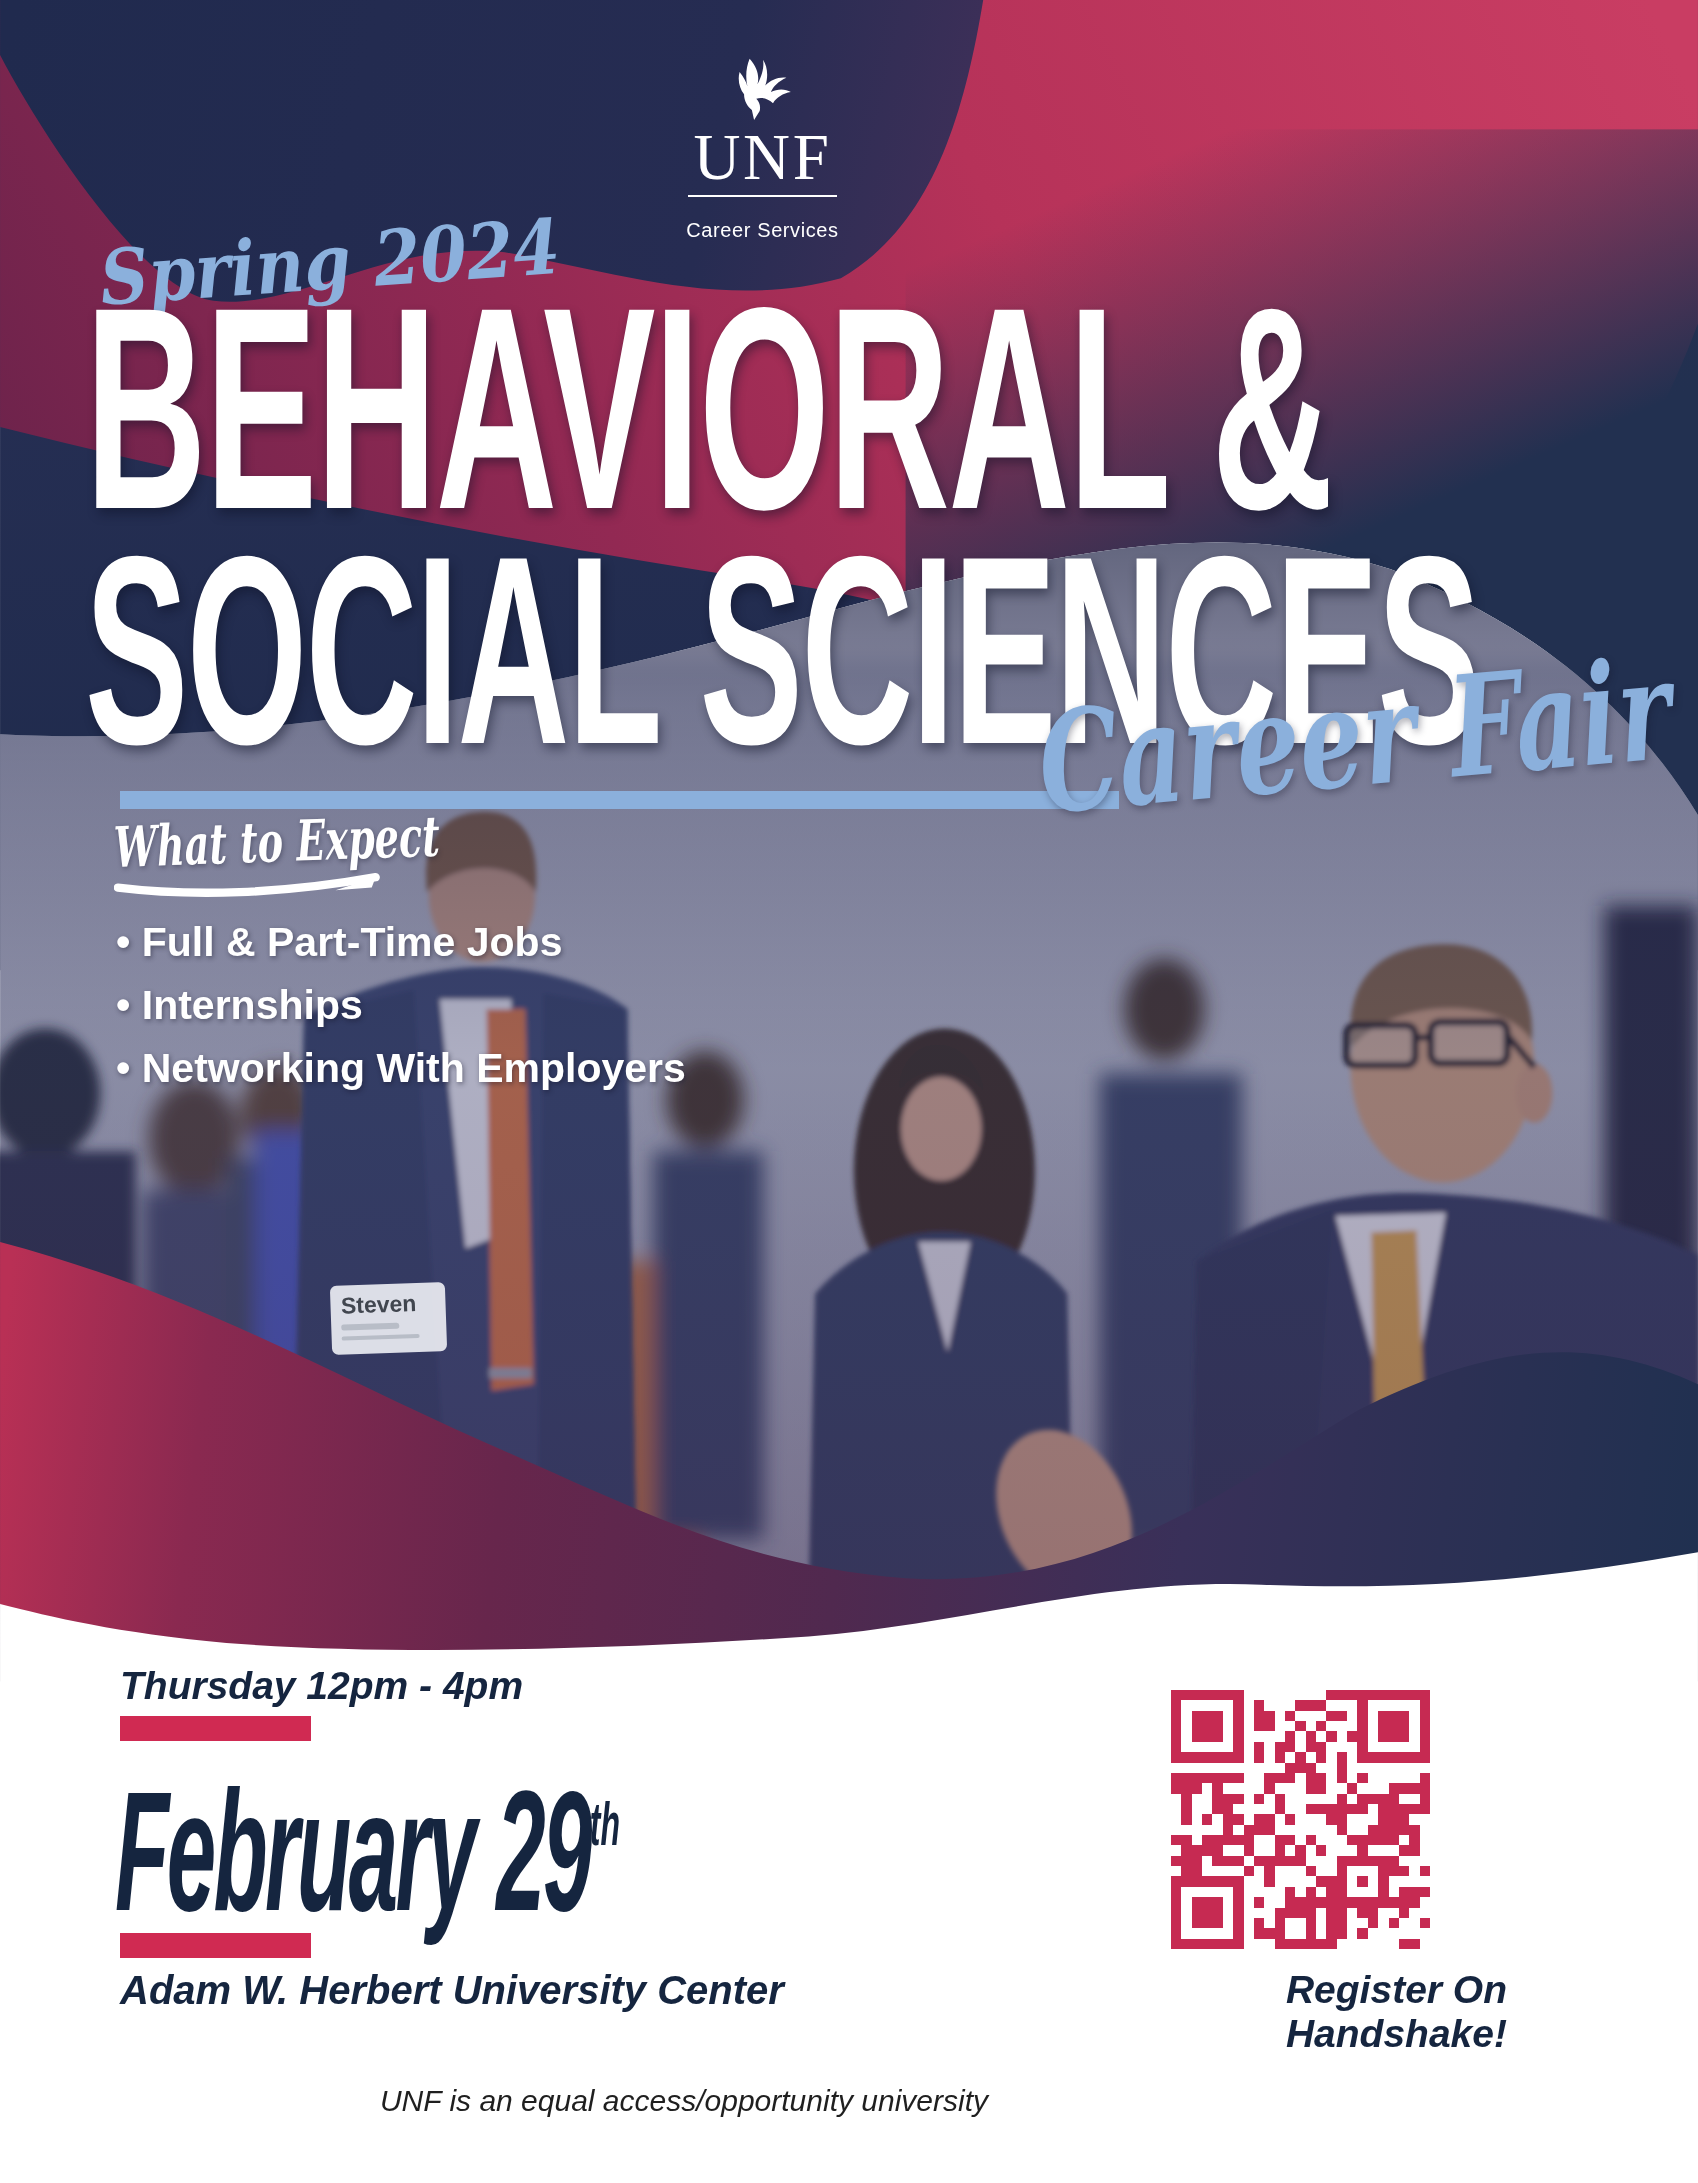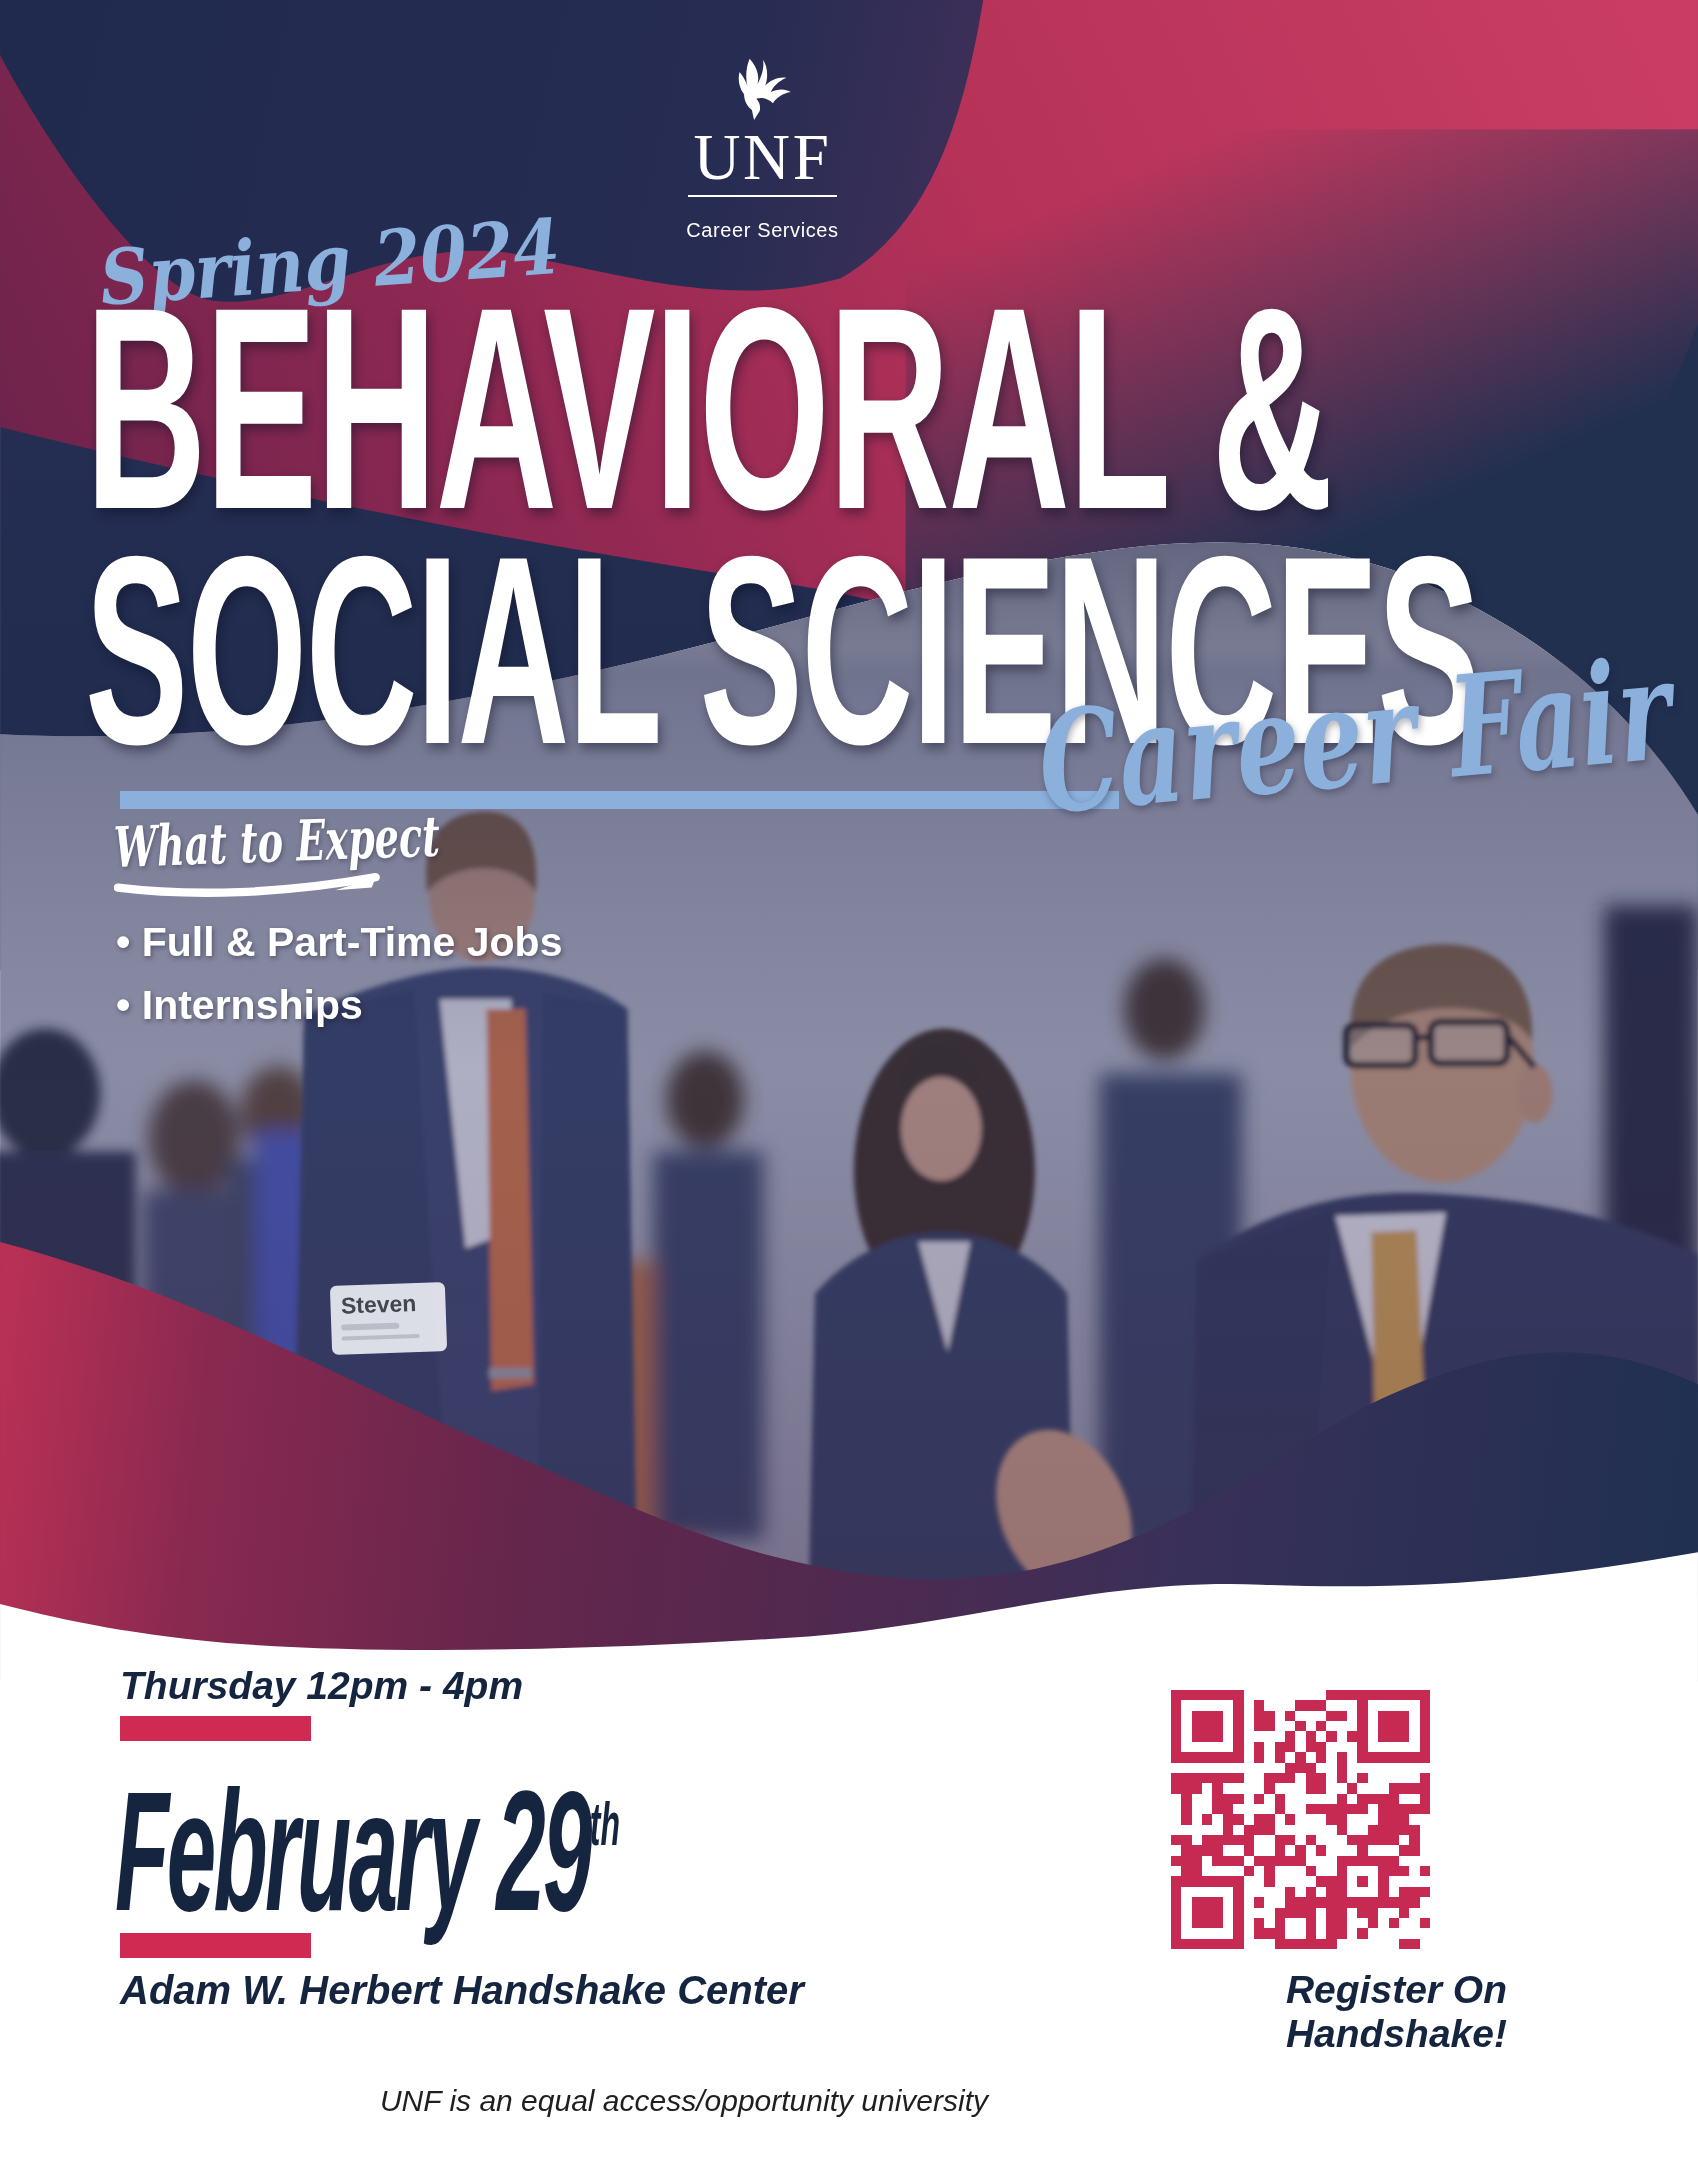--- a/index.html
+++ b/index.html
@@ -238,35 +238,36 @@
 <div class="abs script career">Career Fair</div>
 
 <div class="abs script expect-head">What to Expect</div>
 <svg class="abs swoosh" viewBox="0 0 420 52">
   <path d="M6,30 C120,44 260,40 404,14" stroke="#ffffff" stroke-width="13" fill="none" stroke-linecap="round"></path>
   <path d="M404,14 L342,34 L398,30 Z" fill="#ffffff"></path>
 </svg>
 <ul class="abs expect-list">
   <li>Full &amp; Part-Time Jobs</li>
   <li>Internships</li>
+  <li>Networking With Employers</li>
 </ul>
 
 <div class="abs name-tag">
   <div class="nm">Steven</div>
   <div class="tag-line l1"></div>
   <div class="tag-line l2"></div>
 </div>
 
 <div class="abs daytime navy">Thursday 12pm - 4pm</div>
 <div class="abs redbar bar1"></div>
 <div class="abs date-line navy">
   <span>February 29</span><sup>th</sup>
 </div>
 <div class="abs redbar bar2"></div>
-<div class="abs venue navy">Adam W. Herbert Handshake Center</div>
+<div class="abs venue navy">Adam W. Herbert University Center</div>
 
 <div class="abs qr-wrap">
   <svg id="qr-svg" viewBox="0 0 25 25" width="259" height="259" shape-rendering="crispEdges">
       <rect x="0" y="0" width="1" height="1" fill="#c62a52"></rect>
       <rect x="1" y="0" width="1" height="1" fill="#c62a52"></rect>
       <rect x="2" y="0" width="1" height="1" fill="#c62a52"></rect>
       <rect x="3" y="0" width="1" height="1" fill="#c62a52"></rect>
       <rect x="4" y="0" width="1" height="1" fill="#c62a52"></rect>
       <rect x="5" y="0" width="1" height="1" fill="#c62a52"></rect>
       <rect x="6" y="0" width="1" height="1" fill="#c62a52"></rect>

